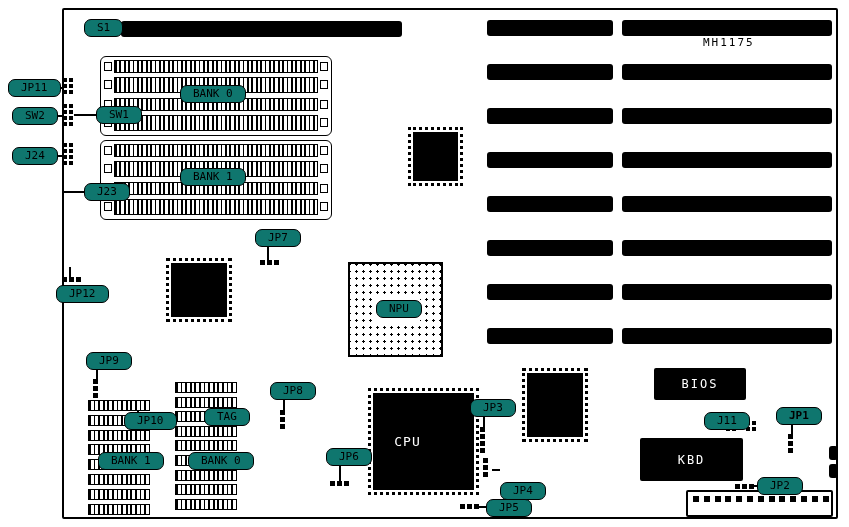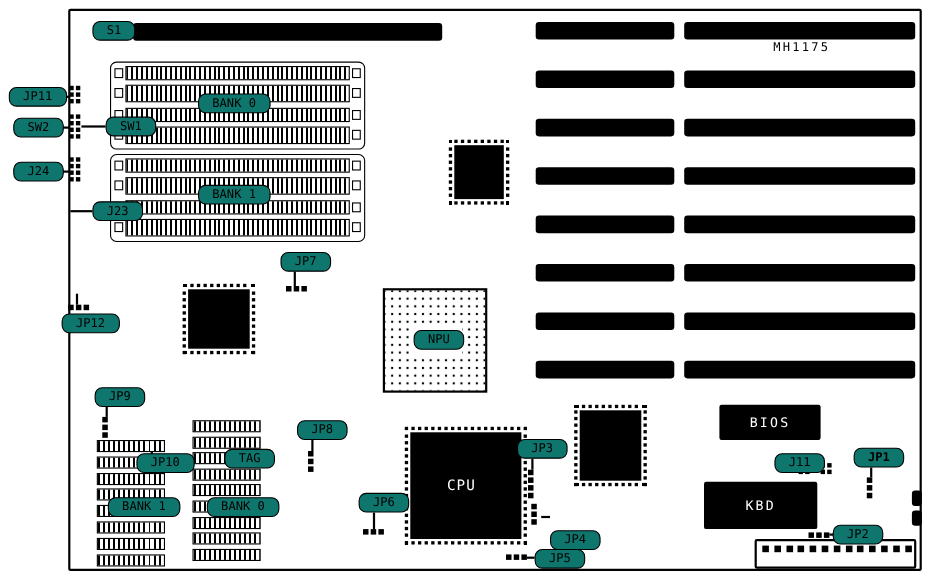--- a/index.html
+++ b/index.html
@@ -120,21 +120,21 @@
 
   <div class="chip" style="left:166px; top:258px; width:66px; height:64px;"></div>
   <div class="chip" style="left:408px; top:127px; width:55px; height:59px;"></div>
   <div class="chip" style="left:522px; top:368px; width:66px; height:74px;"></div>
 
   <div class="pga" style="left:348px; top:262px; width:95px; height:95px;"></div>
   <div class="pga-hole" style="left:372px; top:294px; width:48px; height:30px;"></div>
   <div class="callout" style="left:376px; top:300px;">NPU</div>
 
   <div class="chip" style="left:368px; top:388px; width:111px; height:107px;"></div>
-  <div class="chip-label" style="left:364px; top:388px; width:111px; height:107px;">CPU</div>
+  <div class="chip-label" style="left:352px; top:388px; width:111px; height:107px;">CPU</div>
 
   <div class="blackbox" style="left:640px; top:438px; width:103px; height:43px;">KBD</div>
   <div class="blackbox" style="left:654px; top:368px; width:92px; height:32px;">BIOS</div>
 
   <div class="vline" style="left:717px; top:417px; height:6px;"></div>
   <div class="pingrid" style="left: 726px; top: 421px; grid-template-columns: repeat(2, 4px);">
       <i></i>
       <i></i>
       <i></i>
       <i></i>

